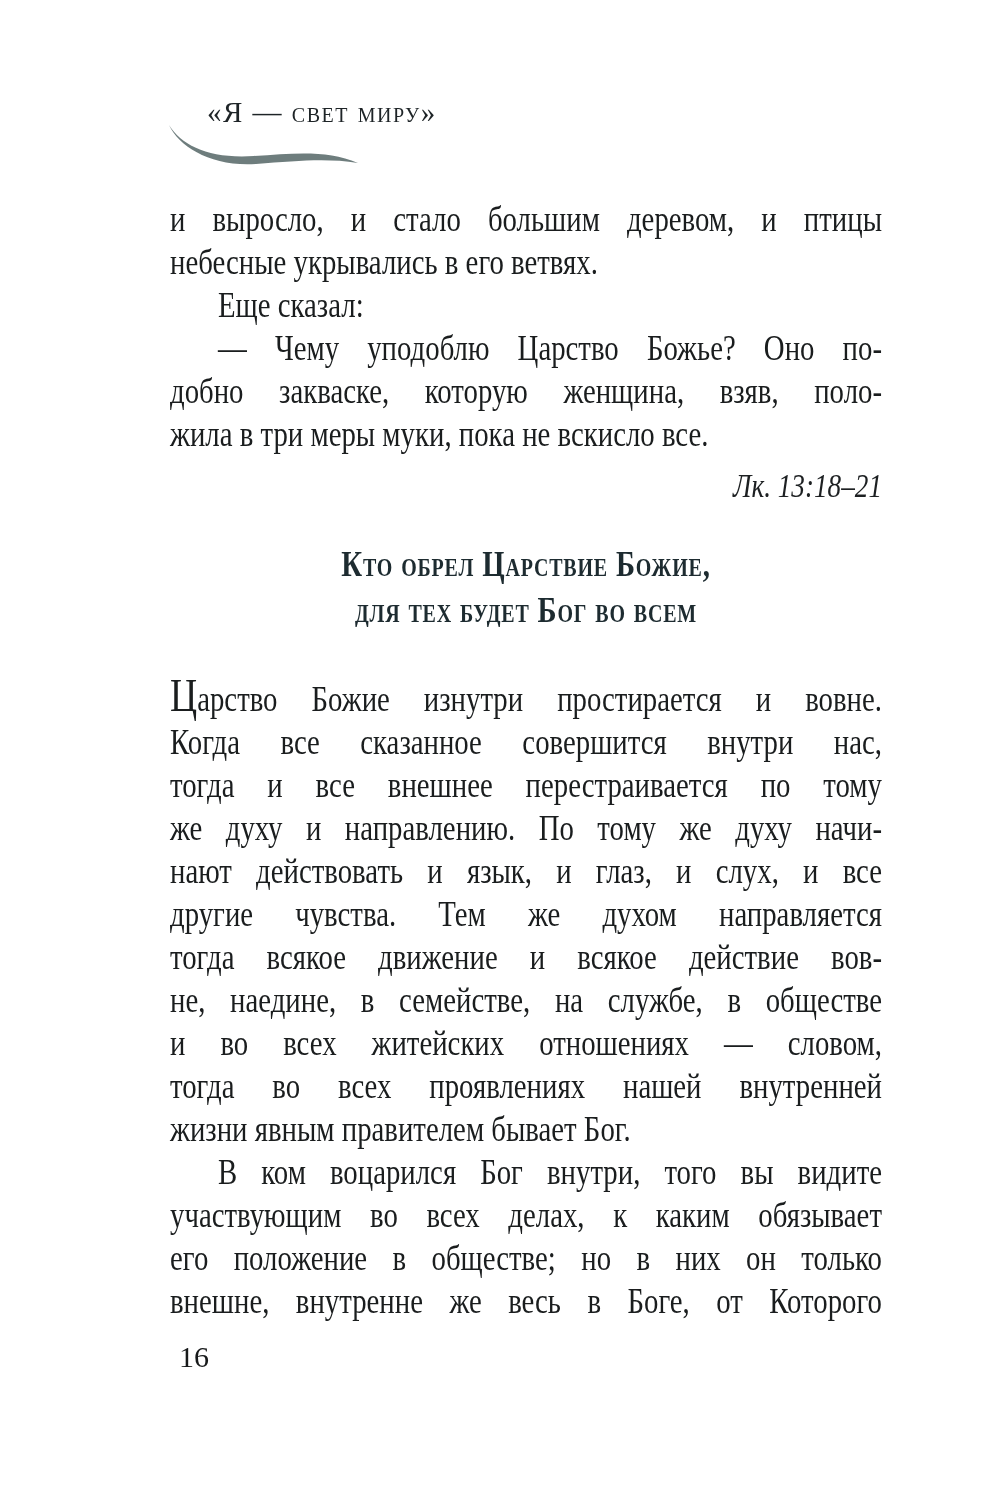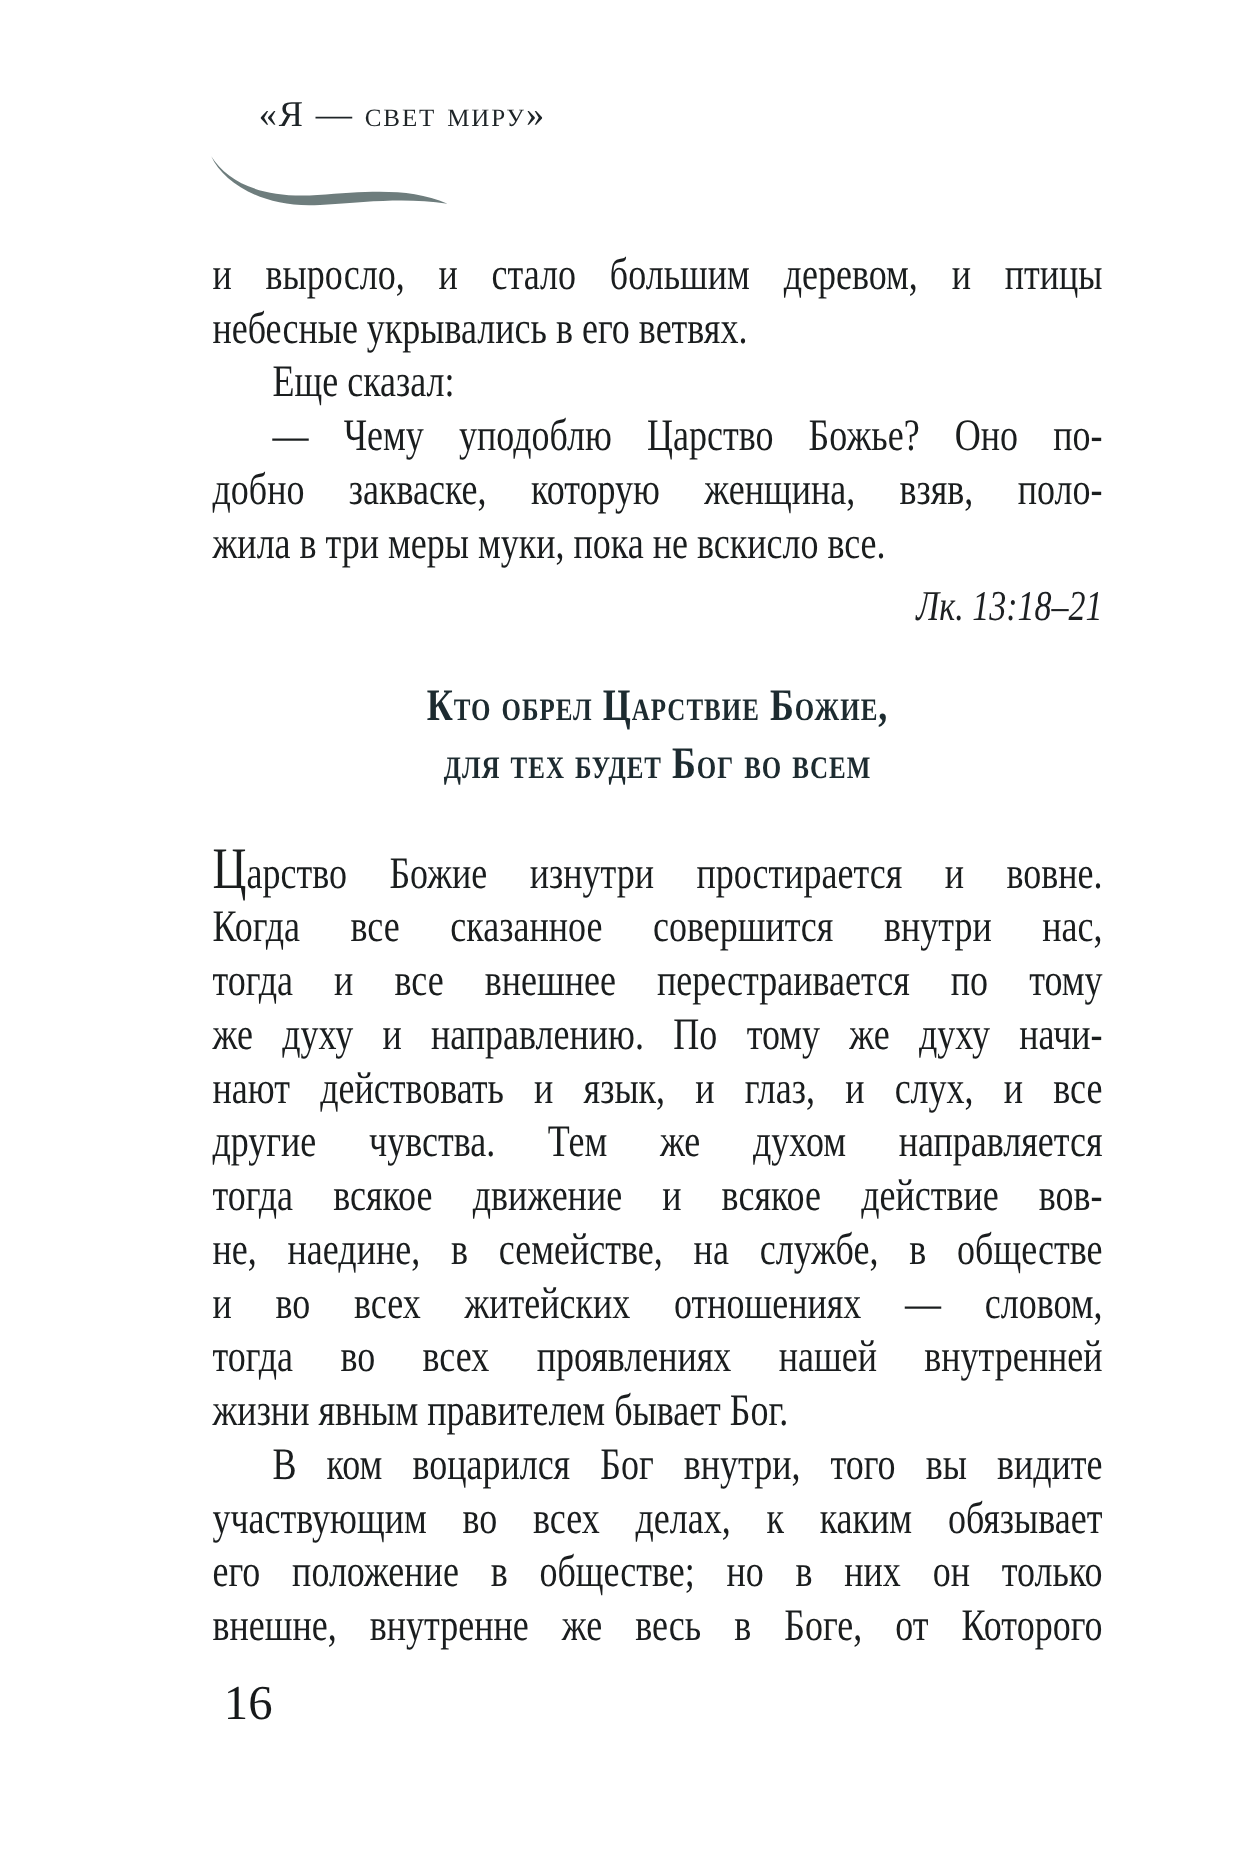--- a/index.html
+++ b/index.html
@@ -10,21 +10,21 @@
     background: #ffffff;
     font-family: "Liberation Serif", "DejaVu Serif", serif;
     color: #1a1d1e;
     overflow: hidden;
   }
 
   
   .running-head-title {
     position: absolute;
     left: 207px;
-    top: 76px;
+    top: 96px;
     font-size: 29px;
     font-variant: small-caps;
     letter-spacing: 1.5px;
     color: #1e2427;
     white-space: nowrap;
   }
   .swoosh {
     position: absolute;
     left: 166px;
     top: 122px;
@@ -77,21 +77,21 @@
 
   .lead-cap {
     font-size: 47px;
     line-height: 1;
   }
 
   .page-number {
     position: absolute;
     left: 179px;
     top: 1340px;
-    font-size: 39px;
+    font-size: 30px;
     color: #17191a;
   }
 </style>
 </head>
 <body>
 
 <div class="page">
 
   <div class="running-head-title">«Я — свет миру»</div>
 

